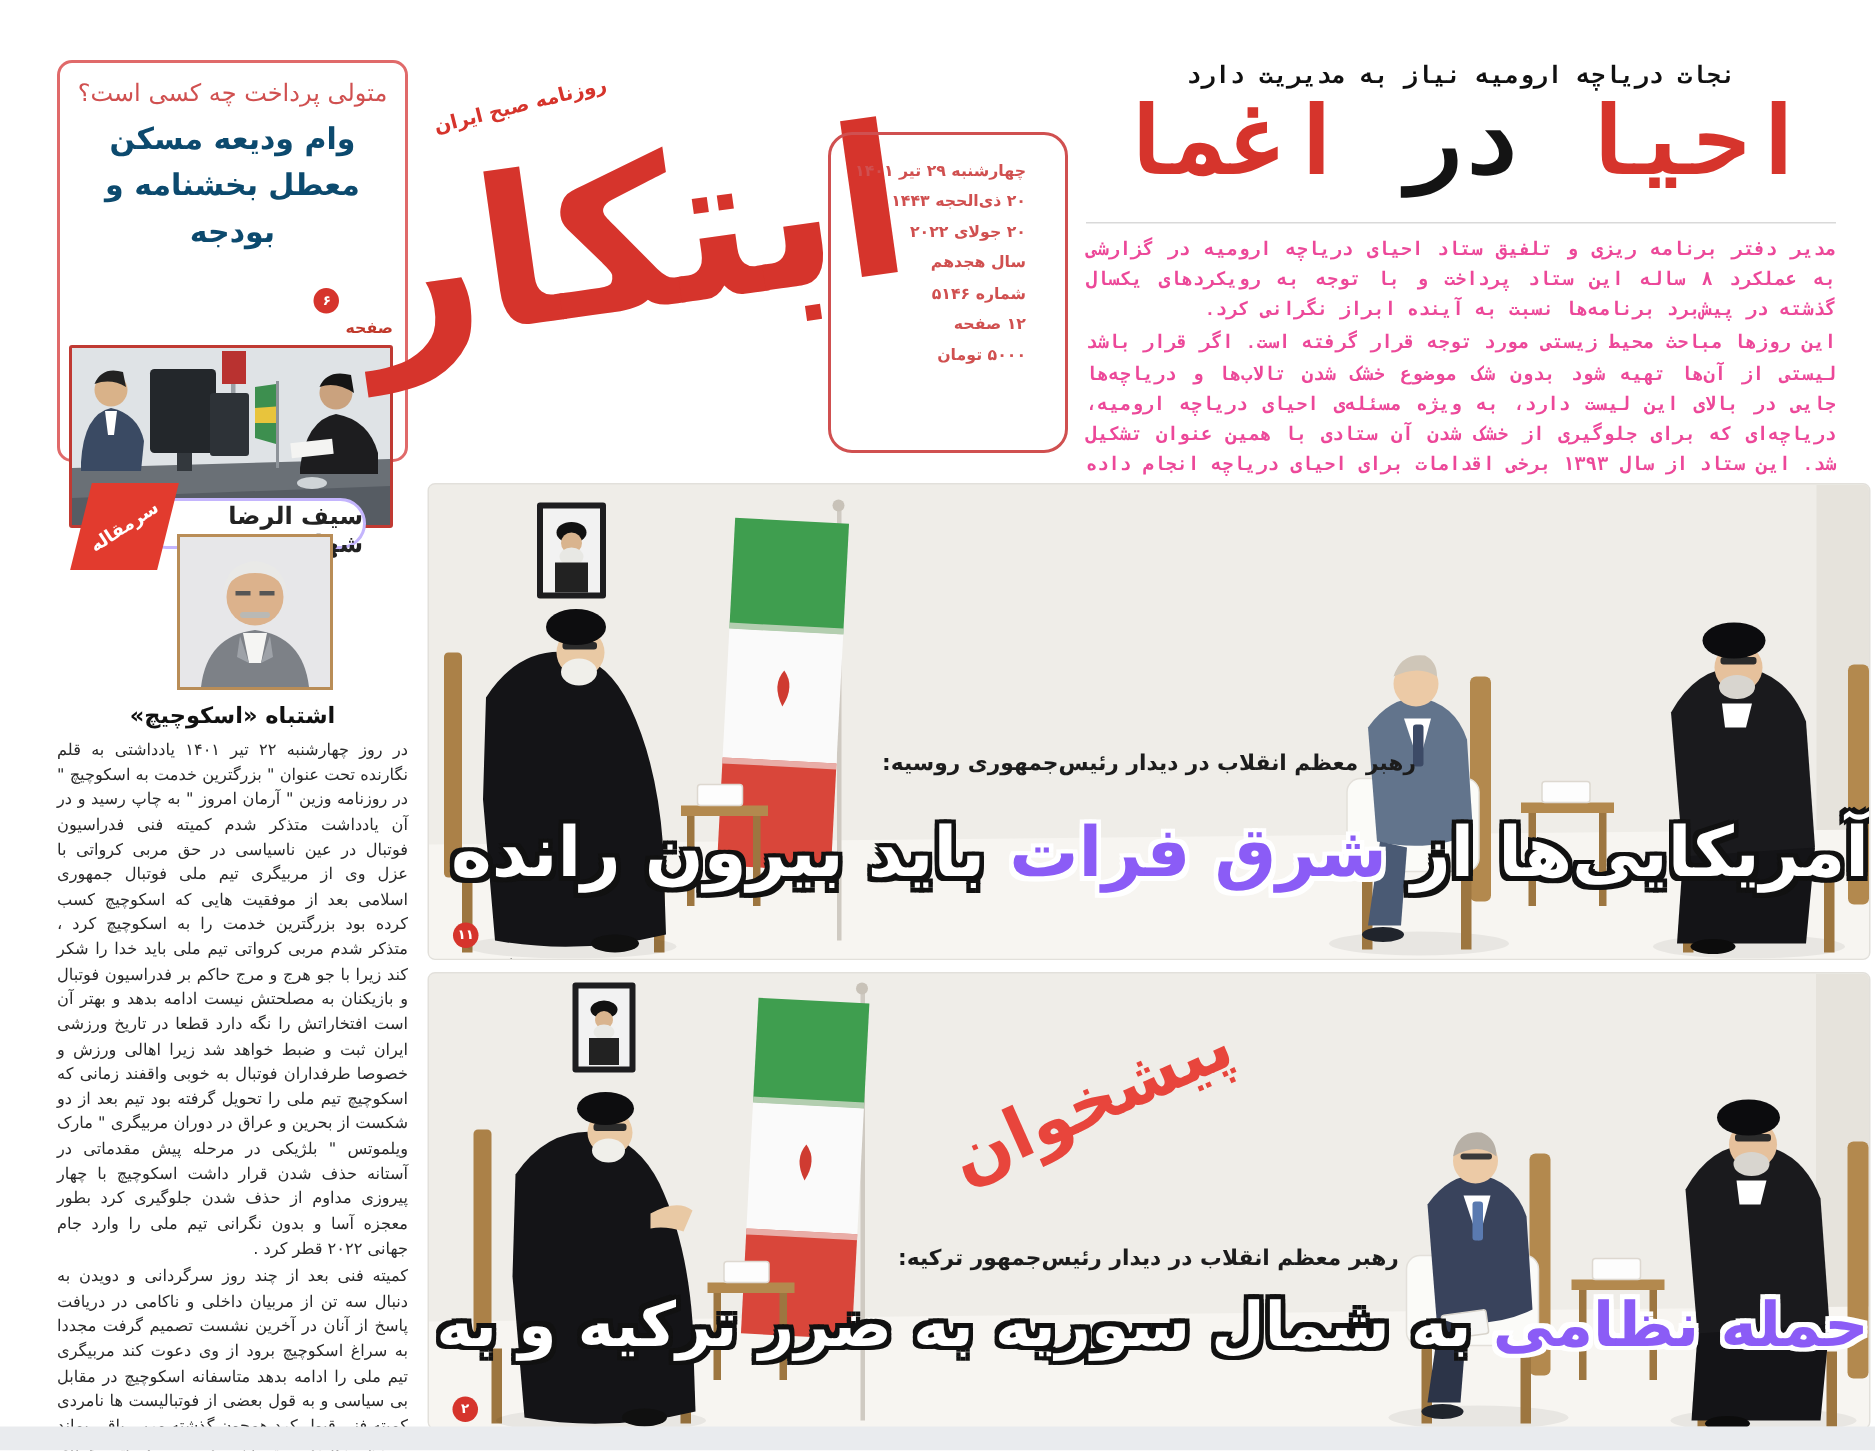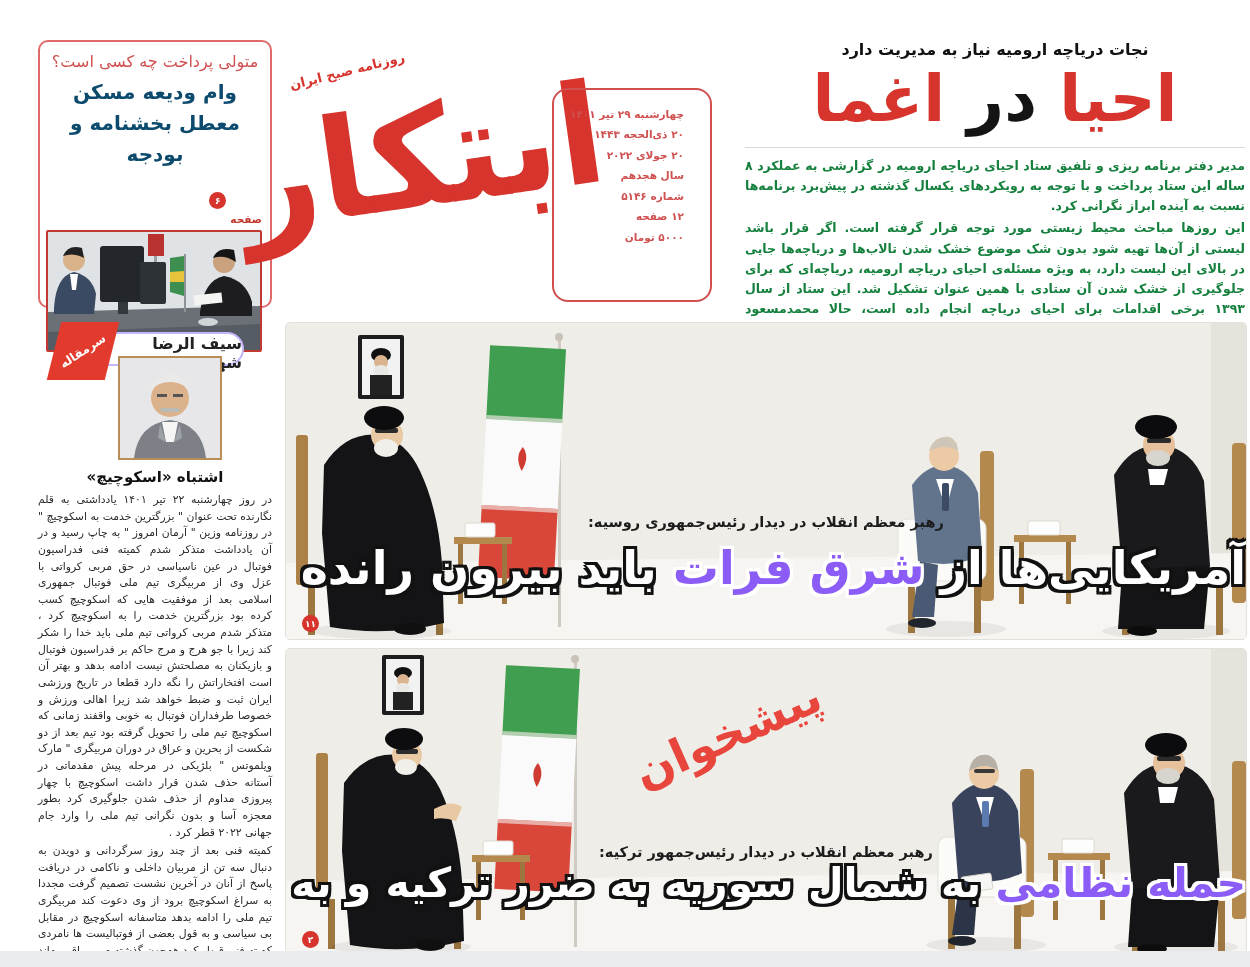--- a/index.html
+++ b/index.html
@@ -22,27 +22,27 @@
   
   #tagline { left:288px; top:78px; color:#d6342c; font-size:13px; font-weight:bold;
     transform:rotate(-14deg); transform-origin:left top; }
   #logo { left:278px; top:52px; width:330px; height:250px; color:#d6342c; font-size:138px; font-weight:bold;
     transform:rotate(-8deg); line-height:1.5; text-align:center; }
   #datebox { left:552px; top:88px; width:160px; height:214px; border:2px solid #d05050; border-radius:16px; }
   #datebox .lines { position:absolute; left:12px; top:14px; width:118px; direction:rtl; text-align:right;
     color:#d05050; font-size:10.5px; line-height:1.95; font-weight:bold; }
 
   
-  #lead { left:745px; top:40px; width:500px; height:275px; }
+  #lead { left:724px; top:40px; width:500px; height:275px;font-family:Liberation Mono, monospace; }
   #lead .kicker { text-align:center; font-size:16px; font-weight:bold; color:#111; }
   #lead .headline { text-align:center; font-size:64px; font-weight:bold; line-height:1.15; margin-top:4px; }
   #lead .headline .red { color:#d6342c; }
   #lead .headline .blk { color:#141414; }
   #lead .divider { height:1px; background:#d9d9d9; margin:10px 0 8px; }
-  #lead p { font-size:12.5px; line-height:1.62; text-align:justify; color:#15803d; font-weight:bold; }
+  #lead p { font-size:12.5px; line-height:1.62; text-align:justify; color:#ec4899; font-weight:bold; }
   #lead p + p { margin-top:2px; }
   #lead .page-chip { margin-top:8px; color:#c0392b; }
 
   
   #editorial { left:38px; top:320px; width:234px; height:636px; }
   #ed-pill { position:absolute; right:28px; top:12px; width:150px; height:34px; border:2px solid #c4b5fd;
     border-radius:18px; display:flex; justify-content:center;
     font-size:16px; font-weight:bold; color:#222; background:#fff; }
   #ed-tab { position:absolute; left:16px; top:2px; width:58px; height:58px; background:#e23b2e;
     transform:skewX(-14deg); display:flex; align-items:center; justify-content:center; }
@@ -55,21 +55,21 @@
   #ed-body p + p { margin-top:2px; }
   .chip-red-label { color:#c0392b; font-weight:bold;margin-top:37px; }
 
   
   .photo-panel { left:285px; width:962px; border-radius:5px; overflow:hidden; background:#efede9;
     border:1px solid #e2e0db; }
   #photo-top { top:322px; height:318px; }
   #photo-bottom { top:648px; height:305px; }
   .photo-panel svg { position:absolute; left:0; top:0; }
   .caption { position:absolute; width:100%; text-align:center; font-size:14.5px; font-weight:bold;
-    color:#1c1c1c; direction:rtl;margin-top:13px; }
+    color:#1c1c1c; direction:rtl; }
   .big-hl { position:absolute; width:100%; text-align:center; direction:rtl; font-weight:bold;
     white-space:nowrap; letter-spacing:-1px; }
   .hl-white { color:#ffffff;
     text-shadow:-3px -3px 0 #111,3px -3px 0 #111,-3px 3px 0 #111,3px 3px 0 #111,0 -3px 0 #111,0 3px 0 #111,-3px 0 0 #111,3px 0 0 #111; }
   .hl-red { color:#8b5cf6;
     text-shadow:-3px -3px 0 #fff,3px -3px 0 #fff,-3px 3px 0 #fff,3px 3px 0 #fff,0 -3px 0 #fff,0 3px 0 #fff,-3px 0 0 #fff,3px 0 0 #fff; }
   #photo-top .caption { top:178px; }
   #photo-top .big-hl { top:218px; font-size:46px; }
   #photo-top .page-chip { position:absolute; left:16px; top:276px; color:#222; }
   #photo-bottom .caption { top:182px; }

